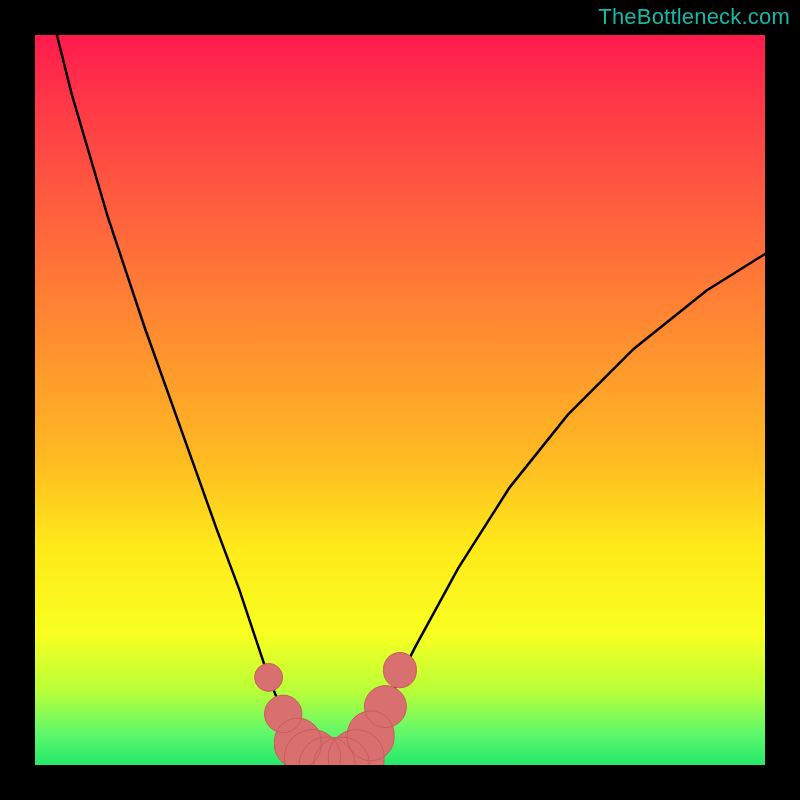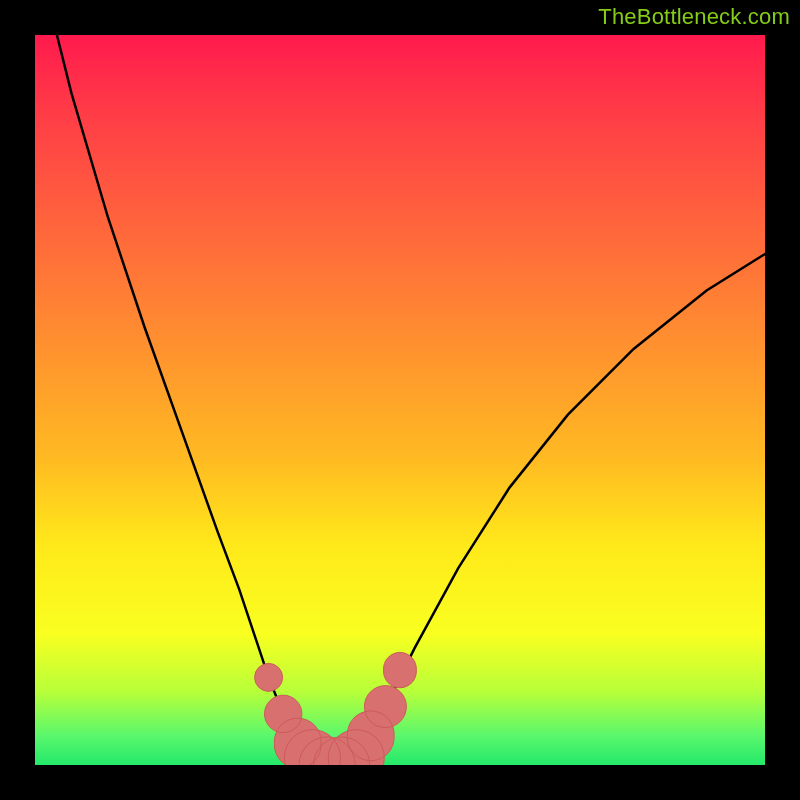--- a/index.html
+++ b/index.html
@@ -14,21 +14,21 @@
   .frame {
     position: relative;
     width: 800px;
     height: 800px;
     background: #000;
   }
   .watermark {
     position: absolute;
     top: 4px;
     right: 10px;
-    color: #84cc16;
+    color: #14b8a6;
     font-size: 22px;
     font-weight: 500;
     letter-spacing: 0.2px;
     z-index: 5;
   }
   .plot {
     position: absolute;
     left: 35px;
     top: 35px;
     width: 730px;

